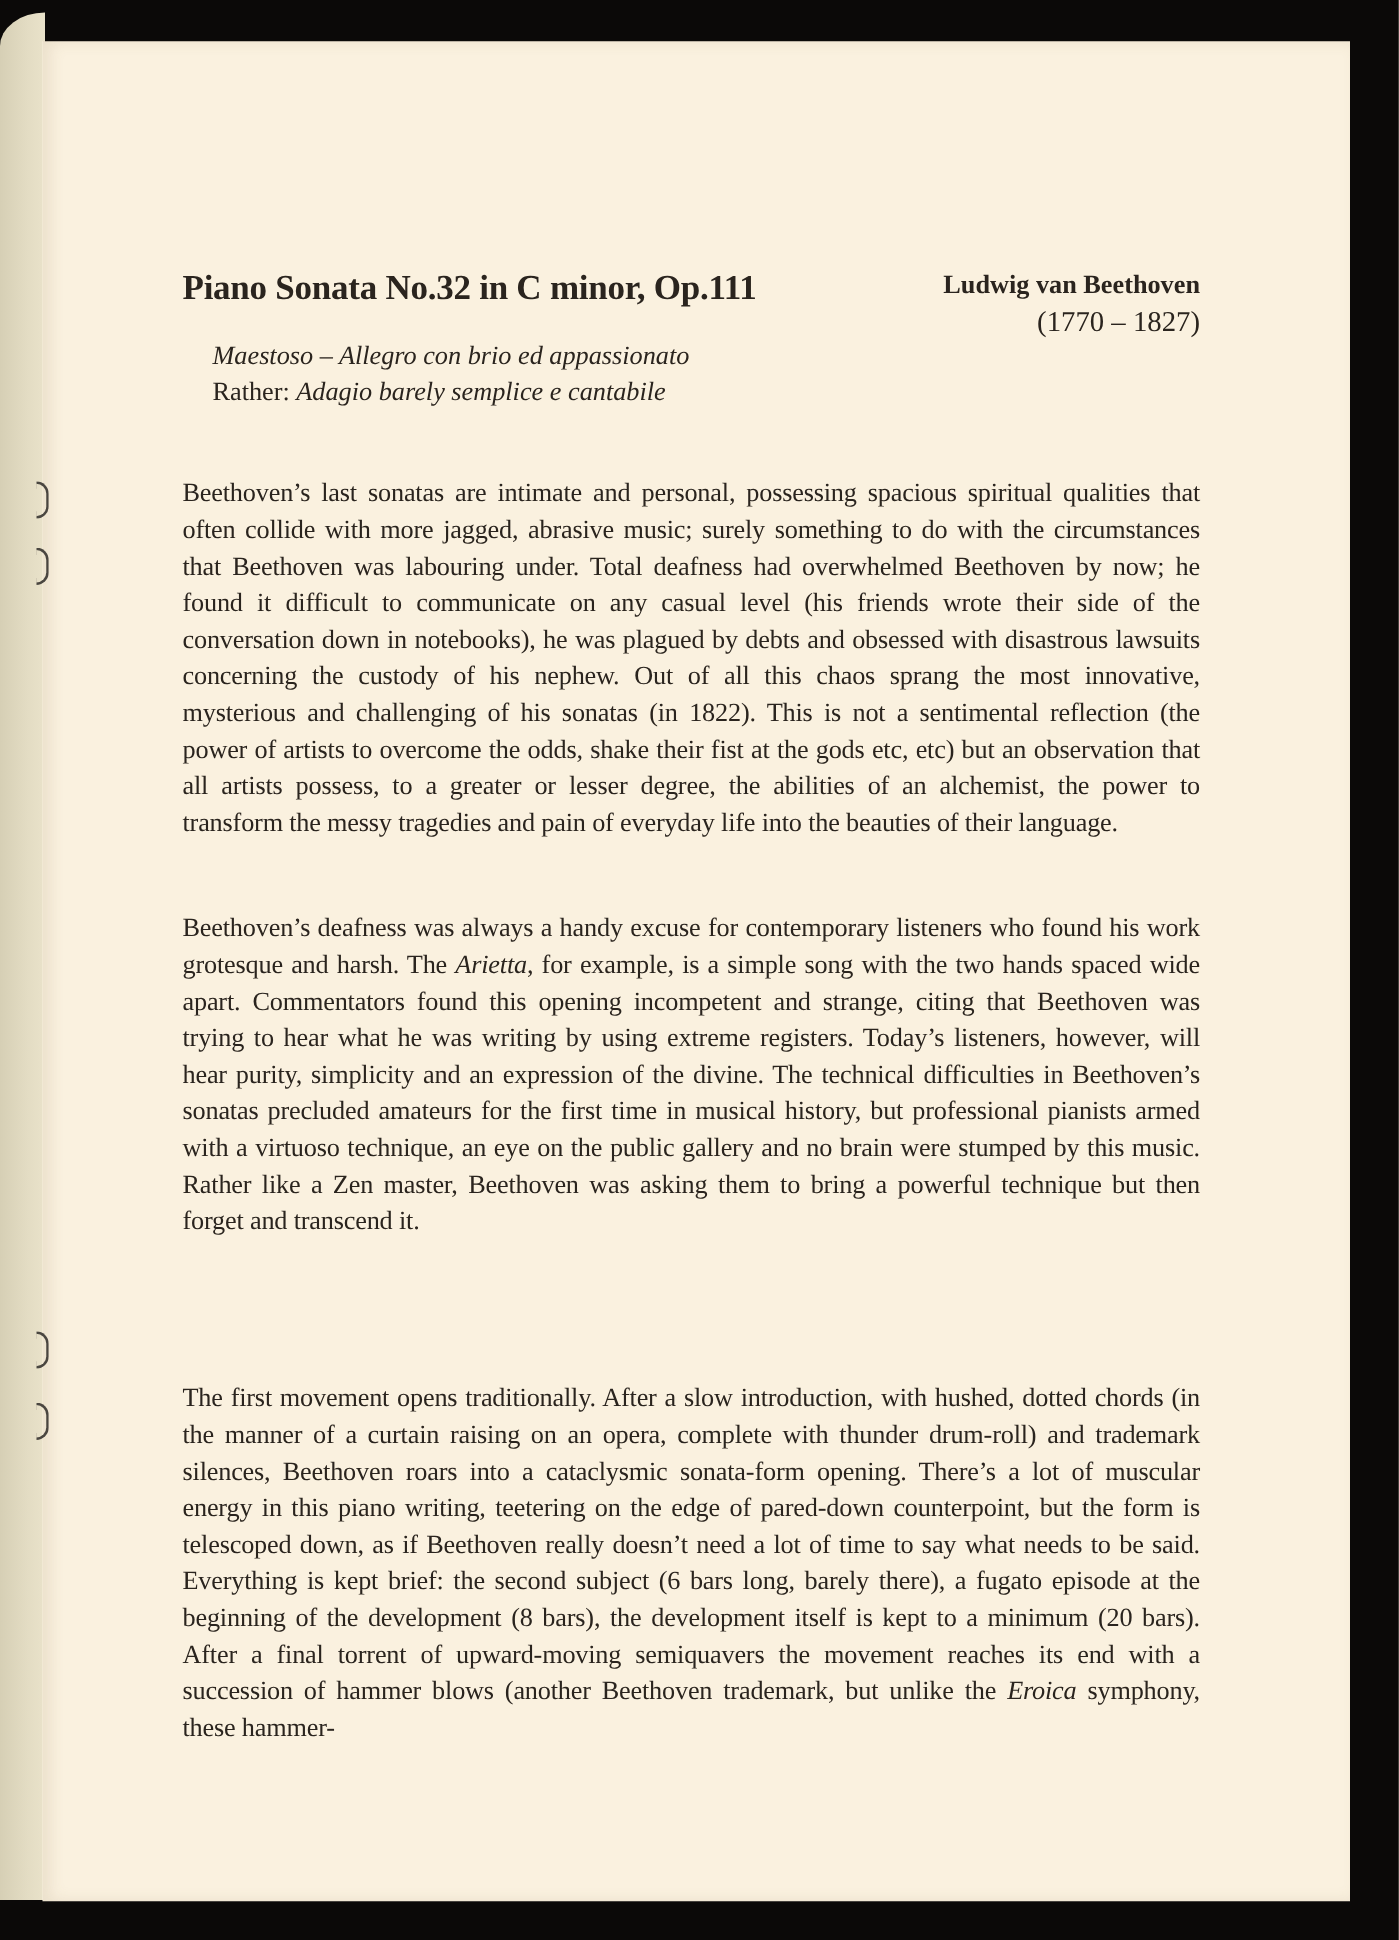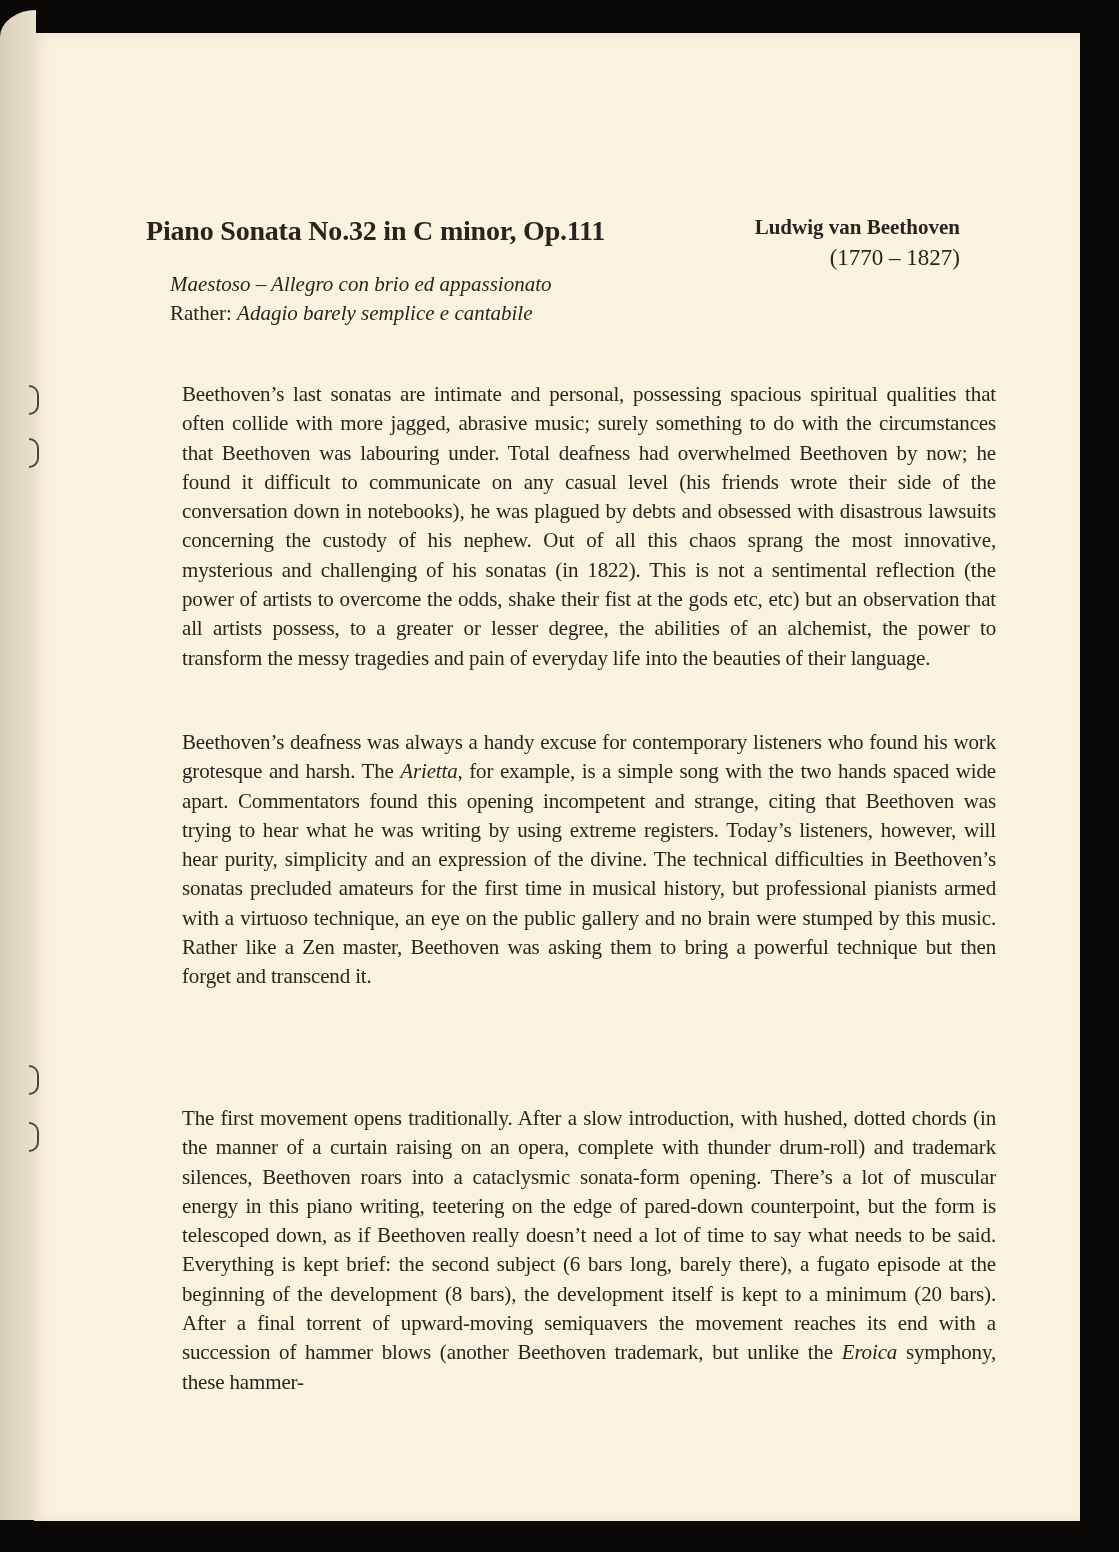--- a/index.html
+++ b/index.html
@@ -30,21 +30,20 @@
   .title-row { position: absolute; top: 215px; left: 0; width: 814px; height: 60px; }
   .title { position: absolute; left: 0; top: 0; font-weight: bold; font-size: 28px; letter-spacing: -0.2px; }
   .composer { position: absolute; right: 0; top: 0; font-weight: bold; font-size: 21px; text-align: right; }
   .dates { position: absolute; right: 0; top: 30px; font-size: 23px; }
   .movements { position: absolute; top: 270px; left: 24px; font-size: 21px; line-height: 29px; }
   .mv-italic { font-style: italic; }
   .para {
     position: absolute; left: 0; width: 814px;
     font-size: 21px; line-height: 29.3px; text-align: justify;
     letter-spacing: -0.15px;
-    margin-left: 36px;
   }
   .p1 { top: 359px; }
   .p2 { top: 707px; }
   .p3 { top: 1083px; }
   em { font-style: italic; }
 </style>
 </head>
 <body>
 
 <div class="left-page"></div>

